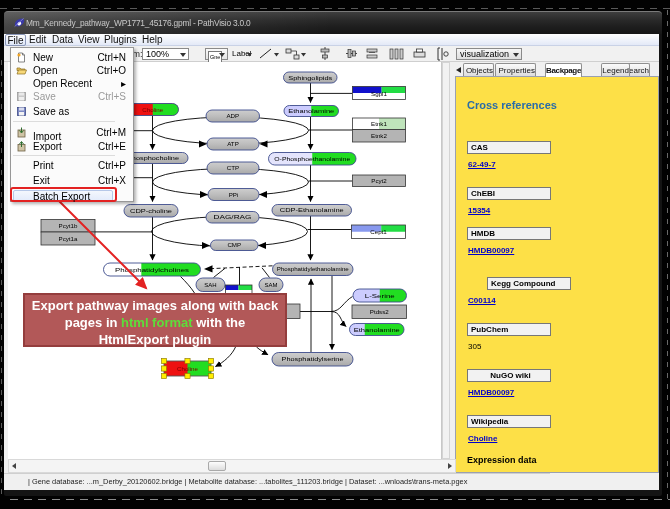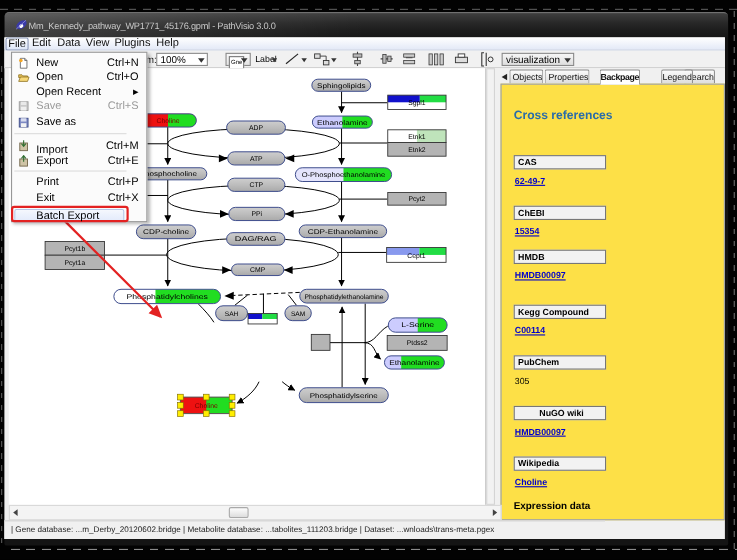--- a/index.html
+++ b/index.html
@@ -37,21 +37,21 @@
 
 .bphead{position:absolute;left:11px;width:84px;height:13px;border:1px solid #777;background:#f2f2f2;
   font-size:8px;font-weight:bold;line-height:12px;padding-left:3px;color:#000;}
 .bplink{position:absolute;left:12px;font-size:8px;font-weight:bold;color:#0000cc;text-decoration:underline;}
 .bptext{position:absolute;left:12px;font-size:8px;color:#000;}
 
 #hscroll{position:absolute;left:4px;top:425px;width:448px;height:14px;background:#f4f4f4;border:1px solid #d9d9d9;}
 #hthumb{position:absolute;left:199px;top:1px;width:18px;height:10px;background:linear-gradient(#fdfdfd,#ddd);border:1px solid #a9a9a9;border-radius:2px;}
 .sarr{position:absolute;top:3px;width:0;height:0;border-top:3.5px solid transparent;border-bottom:3.5px solid transparent;}
 #status{position:absolute;left:0;top:439px;width:546px;height:17px;background:#f0f0f0;border-top:1px solid #cfcfcf;
-  font-size:7.4px;color:#222;line-height:16px;padding-left:6px;}
+  font-size:7.4px;color:#222;line-height:16px;padding-left:24px;}
 
 #fmenu{position:absolute;left:10px;top:46.5px;width:124px;height:155px;background:#fbfbfb;
   border:1px solid #979797;box-shadow:2px 2px 3px rgba(0,0,0,0.3);z-index:30;font-size:10px;color:#000;}
 .fmi{position:absolute;left:22px;height:13px;line-height:13px;}
 .fms{position:absolute;right:7px;height:13px;line-height:13px;}
 .gray{color:#9a9a9a;}
 .fsep{position:absolute;left:2px;width:102px;height:1px;background:#dcdcdc;}
 .ficon{position:absolute;left:5px;width:11px;height:11px;}
 #batchhl{position:absolute;left:2px;top:142px;width:100px;height:12px;background:linear-gradient(#f4f7fd,#e2eafb);border:1px solid #b5c7e8;border-radius:2px;}
 #batchred{position:absolute;left:-1px;top:139px;width:107px;height:15px;border:2px solid #e32222;border-radius:3px;z-index:40;}
@@ -102,21 +102,21 @@
       <div class="tab" style="left:119px;width:28px;margin-left:48px;">Search</div>
       <div class="tab" style="left:146px;width:29px;">Legend</div>
       <div id="panelbody">
         <div style="position:absolute;left:11px;top:22px;font-size:11px;font-weight:bold;color:#2a6ca8;">Cross references</div>
         <div class="bphead" style="top:64px;">CAS</div>
         <div class="bplink" style="top:83px;">62-49-7</div>
         <div class="bphead" style="top:110px;">ChEBI</div>
         <div class="bplink" style="top:129px;">15354</div>
         <div class="bphead" style="top:150px;">HMDB</div>
         <div class="bplink" style="top:169px;">HMDB00097</div>
-        <div class="bphead" style="top:200px;">Kegg Compound</div>
+        <div class="bphead" style="top:200px;margin-left:20px;">Kegg Compound</div>
         <div class="bplink" style="top:219px;">C00114</div>
         <div class="bphead" style="top:246px;">PubChem</div>
         <div class="bptext" style="top:265px;">305</div>
         <div class="bphead" style="top:292px;text-align:center;">NuGO wiki</div>
         <div class="bplink" style="top:311px;">HMDB00097</div>
         <div class="bphead" style="top:338px;">Wikipedia</div>
         <div class="bplink" style="top:357px;">Choline</div>
         <div style="position:absolute;left:11px;top:378px;font-size:9px;font-weight:bold;color:#000;">Expression data</div>
       </div>
     </div>
@@ -323,20 +323,21 @@
 </svg>
 
   <svg id="redarrow" width="670" height="509" viewBox="0 0 670 509" style="left:0;top:0;z-index:25;pointer-events:none;">
     <defs>
         <marker id="ra" markerWidth="14" markerHeight="12" refX="10" refY="5.5" orient="auto" markerUnits="userSpaceOnUse">
           <path d="M0,0 L12,5.5 L0,11 z" fill="#e32222"></path>
         </marker>
       </defs>
     <line x1="59" y1="201" x2="146" y2="288" stroke="#e32222" stroke-width="2" marker-end="url(#ra)"></line>
   </svg>
+  <div id="redbox">Export pathway images along with back<br>pages in <span class="g">html format</span> with the<br>HtmlExport plugin</div>
   <div id="fmenu">
 
     <svg class="ficon" style="top:4px;" viewBox="0 0 11 11">
         <path d="M2.5 1 h4 l2 2 v7 h-6 z" fill="#fff" stroke="#666" stroke-width="0.8"></path>
         <path d="M6.5 1 v2 h2" fill="none" stroke="#666" stroke-width="0.8"></path>
         <circle cx="3" cy="3" r="1.6" fill="#f5a623"></circle>
       </svg>
     <svg class="ficon" style="top:17px;" viewBox="0 0 11 11">
         <path d="M1 3 h3 l1 1 h4 v1.5 h-8 z" fill="#e8c35a" stroke="#8a6d1f" stroke-width="0.7"></path>
         <path d="M1 9 l1.5-4 h8 l-1.5 4 z" fill="#f7d878" stroke="#8a6d1f" stroke-width="0.7"></path>

